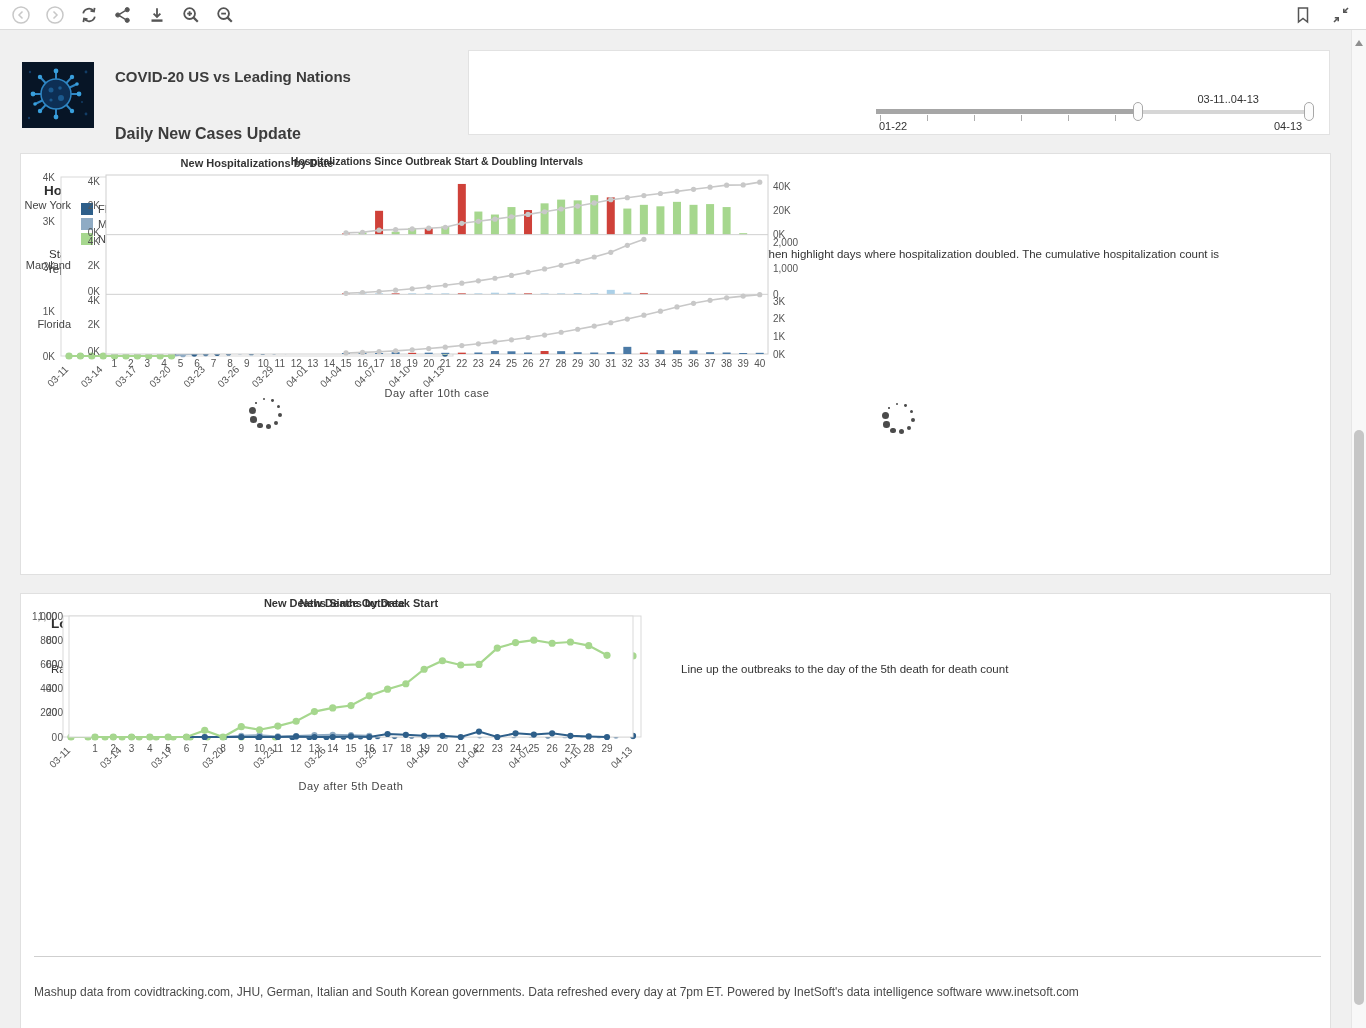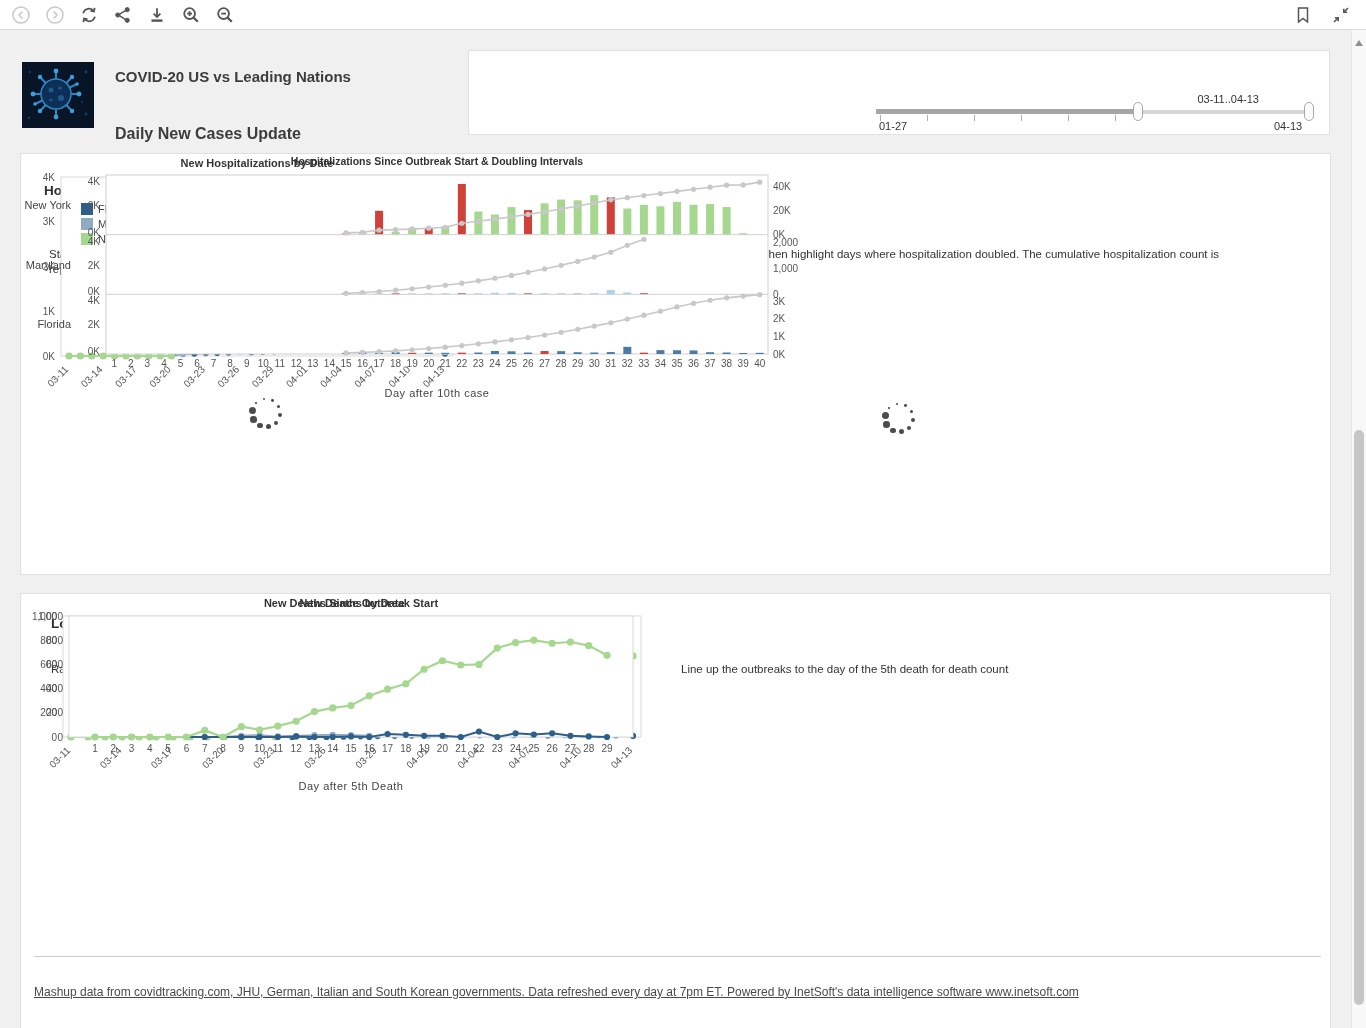--- a/index.html
+++ b/index.html
@@ -31,21 +31,21 @@
   
   .panel{position:absolute;background:#fff;border:1px solid #e0e0e0;box-sizing:border-box;}
   #panel1{left:20px;top:153px;width:1311px;height:422px;}
   #panel2{left:20px;top:593px;width:1311px;height:435px;border-bottom:none;}
   .sec-title{position:absolute;font-size:13.5px;font-weight:bold;color:#2e2e2e;}
   .note{position:absolute;font-size:11.5px;color:#333;line-height:1.32;}
   .chart{position:absolute;}
   .chart svg text{font-family:"Liberation Sans",sans-serif;}
   .spinner{position:absolute;width:44px;height:44px;}
   .divider{position:absolute;left:13px;top:362px;width:1287px;border-top:1px solid #cfcfcf;}
-  .footer-text{position:absolute;left:13px;top:391px;font-size:12px;color:#4a4a4a;text-decoration:underline;}
+  .footer-text{position:absolute;left:13px;top:391px;font-size:12px;color:#4a4a4a;}
 
   
   .scrollbar{position:absolute;right:0;top:30px;width:15px;bottom:0;background:#f8f8f8;border-left:1px solid #e6e6e6;box-sizing:border-box;}
   .scroll-up{position:absolute;left:3px;top:10px;width:0;height:0;border-left:4px solid transparent;border-right:4px solid transparent;border-bottom:6px solid #8f8f8f;cursor:pointer;}
   .scroll-thumb{position:absolute;left:2px;top:400px;width:10px;height:575px;background:#c6c6c6;border-radius:5px;cursor:grab;}
 </style>
 </head>
 <body>
 
 <div class="screen">
@@ -173,21 +173,21 @@
       <div class="sl-track-left"></div>
       <div class="sl-track-right"></div>
       <div class="sl-tick" style="left:4px"></div>
       <div class="sl-tick" style="left:51px"></div>
       <div class="sl-tick" style="left:98px"></div>
       <div class="sl-tick" style="left:145px"></div>
       <div class="sl-tick" style="left:192px"></div>
       <div class="sl-tick" style="left:239px"></div>
       <div class="sl-handle" style="left:257px"></div>
       <div class="sl-handle" style="left:428px"></div>
-      <div class="sl-start-label">01-27</div>
+      <div class="sl-start-label">01-22</div>
       <div class="sl-end-label">04-13</div>
     </div>
   </div>
 
   <section class="panel" id="panel1">
     <div class="sec-title" style="left:23px;top:29px;">How fast hospitalization is growing, how many days the hospitalization count doubles</div>
     <div class="note" style="left:28px;top:93px;width:428px;">Start with raw new hospitalizations. Note that hospitalization data is not widely reported. Many locales show empty data.</div>
     <div class="note" style="left:485px;top:93px;width:770px;">Line up the outbreaks to the day of the 10th case. Then highlight days where hospitalization doubled. The cumulative hospitalization count is represented by the line.</div>
     <div class="chart" id="c1"><svg width="440" height="245">
           <text x="236" y="13" font-size="11" fill="#333" text-anchor="middle" font-weight="bold" letter-spacing="0">New Hospitalizations by Date</text>

